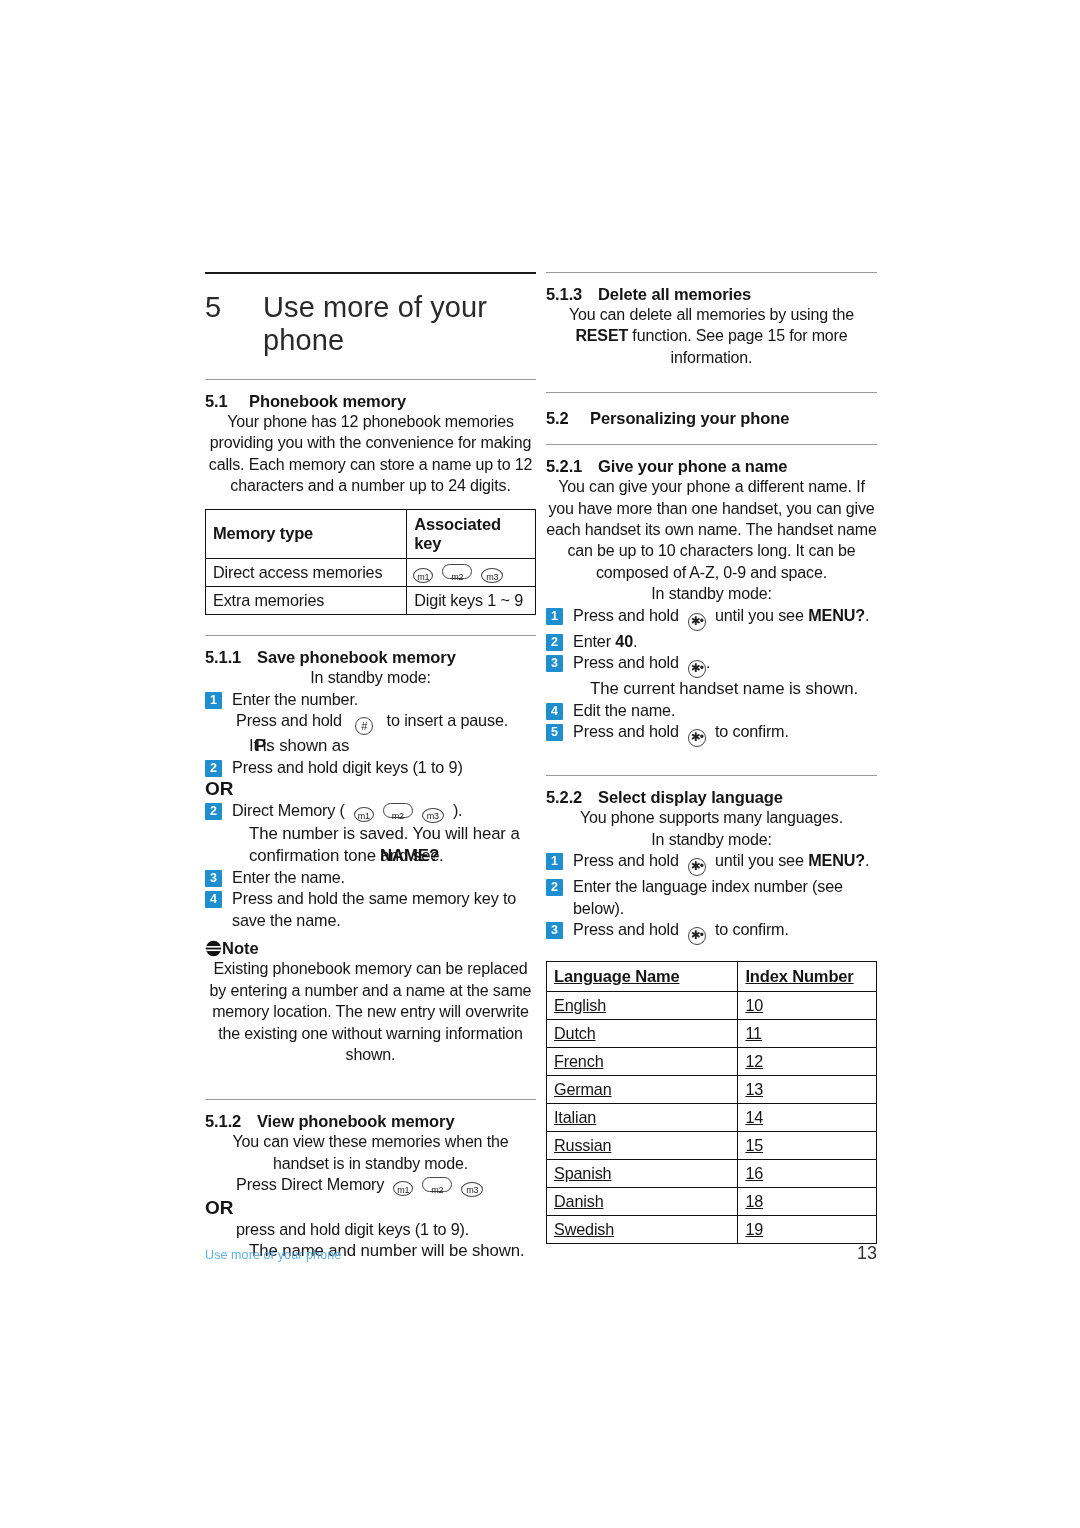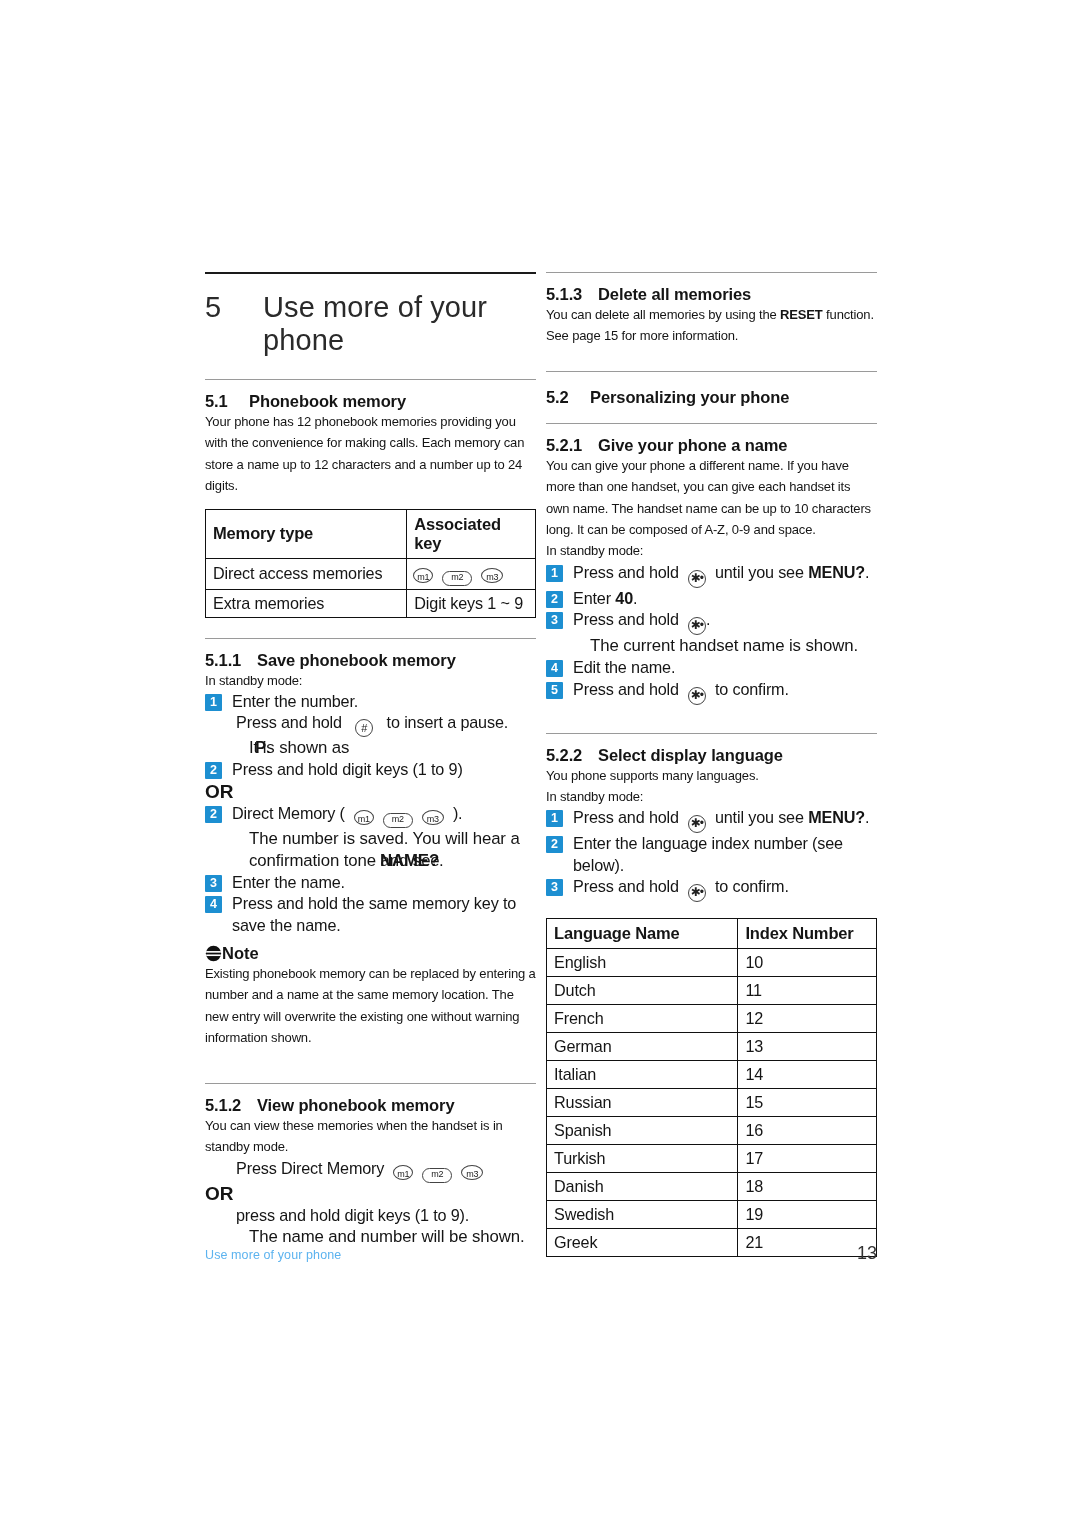--- a/index.html
+++ b/index.html
@@ -47,24 +47,25 @@
     font-weight:bold;
     margin:0;
     padding:0;
     letter-spacing:-0.1px;
   }
   .sect-row { display:flex; align-items:flex-start; }
   .sect-row .sn { flex:0 0 44px; }
   .sect-row .sn.wide { flex:0 0 52px; }
 
   p.body {
-    font-size:13px;
+    font-size:16px;
     line-height:21.4px;
     margin:0;
     letter-spacing:-0.15px;
+    text-align:center;
   }
   .pad-top-2 { margin-top:2px; }
   .sp8 { height:8px; }
   .sp12 { height:12px; }
   .sp16 { height:16px; }
   .sp20 { height:20px; }
   .sp24 { height:24px; }
   .sp28 { height:28px; }
   .sp34 { height:34px; }
 
@@ -81,21 +82,21 @@
     font-weight:normal;
     letter-spacing:-0.15px;
     vertical-align:middle;
   }
   table.tbl th { font-weight:bold; font-size:16.5px; padding:5px 7px; }
   table.tbl td.keycell { padding:3px 6px; }
   .memtbl col.c1 { width:61%; }
   .memtbl col.c2 { width:39%; }
   .langtbl col.c1 { width:58%; }
   .langtbl col.c2 { width:42%; }
-  .langtbl th, .langtbl td { padding:3px 7px; line-height:19px; }
+  .langtbl th, .langtbl td { padding:3px 7px; line-height:19px;text-decoration:underline; }
 
   
   ol.steps { list-style:none; margin:0; padding:0; }
   .step { display:flex; align-items:flex-start; margin:0; }
   .badge {
     flex:0 0 auto;
     width:17px; height:17px;
     background:#1d8fd1;
     color:#fff;
     font-size:12.5px;
@@ -120,21 +121,21 @@
     border:1.3px solid #444;
     border-radius:50%;
     font-size:9px;
     line-height:1;
     text-align:center;
     color:#222;
     background:#fff;
     font-family:"Liberation Sans", sans-serif;
   }
   .key-m1 { width:20px; height:15px; border-radius:50%; padding-top:4px; }
-  .key-m2 { width:30px; height:15px; border-radius:9px; padding-top:1px; }
+  .key-m2 { width:30px; height:15px; border-radius:9px; padding-top:8px; }
   .key-m3 { width:22px; height:15px; border-radius:50%; padding-top:3.4px; }
   .key-hash { width:18px; height:18px; border-radius:50%; padding-top:3px; font-size:11px; vertical-align:-4px;}
   .key-star { width:18px; height:18px; border-radius:50%; padding-top:1px; font-size:12px; vertical-align:-4px; letter-spacing:-1px;}
   .keyspace { display:inline-block; width:9px; }
 
   
   .note-head { display:flex; align-items:center; }
   .note-icon { width:17px; height:17px; flex:0 0 17px; }
   .note-label { font-size:16.5px; font-weight:bold; letter-spacing:0px; }
 
@@ -430,34 +431,26 @@
             </tr>
           <tr>
               <td>Russian</td>
               <td>15</td>
             </tr>
           <tr>
               <td>Spanish</td>
               <td>16</td>
             </tr>
           <tr>
-              <td>Turkish</td>
-              <td>17</td>
-            </tr>
-          <tr>
               <td>Danish</td>
               <td>18</td>
             </tr>
           <tr>
               <td>Swedish</td>
               <td>19</td>
-            </tr>
-          <tr>
-              <td>Greek</td>
-              <td>21</td>
             </tr>
         </tbody>
       </table>
 
     </div>
   </div>
 
   <div class="footer">
     <span class="footer-left">Use more of your phone</span>
     <span class="footer-right">13</span>

